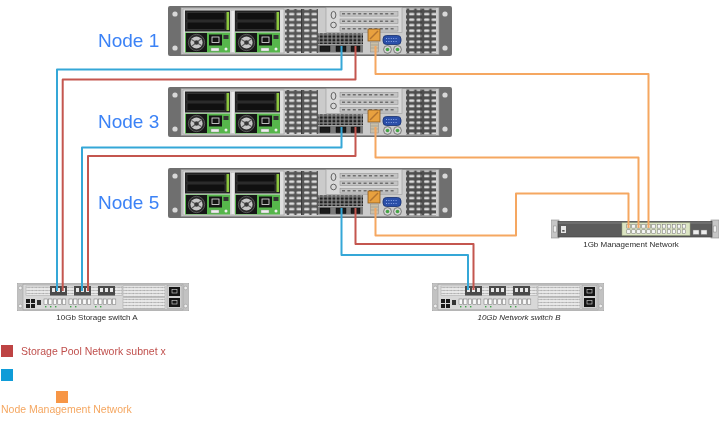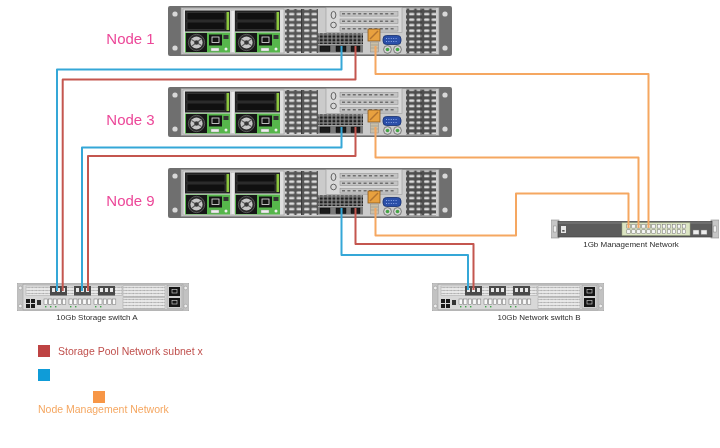--- a/index.html
+++ b/index.html
@@ -6,23 +6,23 @@
   .canvas {
     position:relative; width:720px; height:448px; background:#ffffff;
     font-family:"Liberation Sans", sans-serif; overflow:hidden;
   }
   .canvas svg { position:absolute; left:0; top:0; }
   .cable { fill:none; stroke-width:2; stroke-linejoin:round; stroke-linecap:butt; }
   .c-storage { stroke:#C4564F; }
   .c-clients { stroke:#35A7D7; }
   .c-mgmt    { stroke:#F5A761; }
   .label { position:absolute; white-space:nowrap; }
-  .node-label { width:65px; text-align:center; font-size:15px; color:#ec4899; }
+  .node-label { width:65px; text-align:left; font-size:19px; color:#3b82f6; }
   .caption { font-size:8px; color:#2b2b2b; text-align:center; transform:translateX(-50%); }
-  .legend-row { position:absolute; left:30px; display:flex; align-items:center; height:14px;padding-left:8px; }
+  .legend-row { position:absolute; left:1px; display:flex; align-items:center; height:14px; }
   .legend-swatch { width:12px; height:12px; margin-right:8px; flex:0 0 auto; }
   .sw-storage { background:#BE4343; }
   .sw-clients { background:#0F9CD8; }
   .sw-mgmt    { background:#F79646; }
   .legend-text { font-size:10.5px; }
   .lt-storage { color:#C0504D; }
   .lt-clients { color:#1899D6; }
   .lt-mgmt    { color:#F5A761; }
 </style>
 </head>
@@ -241,24 +241,24 @@
     <path class="cable c-storage" d="M355.5 127 V156 H88 V291"></path>
     <path class="cable c-mgmt" d="M375.5 127 V157.5 H638.5 V228"></path>
     <path class="cable c-clients" d="M341.5 208 V255 H468 V290"></path>
     <path class="cable c-storage" d="M355.5 208 V244 H473.5 V290"></path>
     <path class="cable c-mgmt" d="M375.5 208 V235.5 H516 V193.5 H628.5 V228"></path>
   </g>
 </svg>
 
 <div class="label node-label" style="left:98px; top:30px;">Node 1</div>
 <div class="label node-label" style="left:98px; top:111px;">Node 3</div>
-<div class="label node-label" style="left:98px; top:192px;">Node 9</div>
+<div class="label node-label" style="left:98px; top:192px;">Node 5</div>
 
 <div class="label caption" style="left:97px;  top:313px;">10Gb Storage switch A</div>
-<div class="label caption" style="left:539px; top:313px;">10Gb Network switch B</div>
+<div class="label caption" style="left:519px; top:313px;font-style:italic;">10Gb Network switch B</div>
 <div class="label caption" style="left:631px; top:240px;">1Gb Management Network</div>
 
 <div>
   <div class="legend-row" style="top:344px;">
     <span class="legend-swatch sw-storage"></span>
     <span class="legend-text lt-storage">Storage Pool Network subnet x</span>
   </div>
   <div class="legend-row" style="top:368px;">
     <span class="legend-swatch sw-clients"></span>
   </div>

